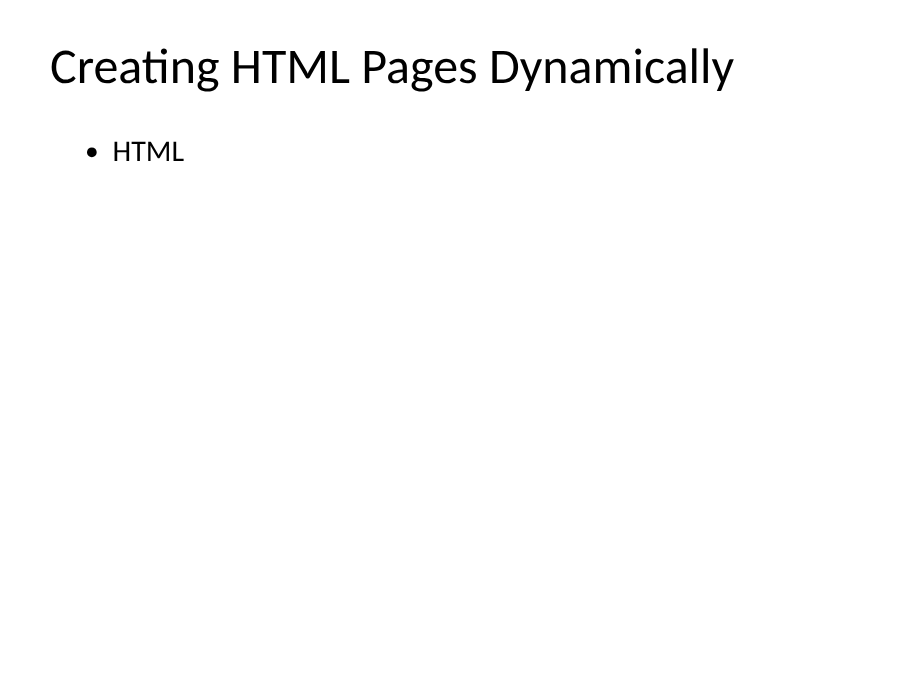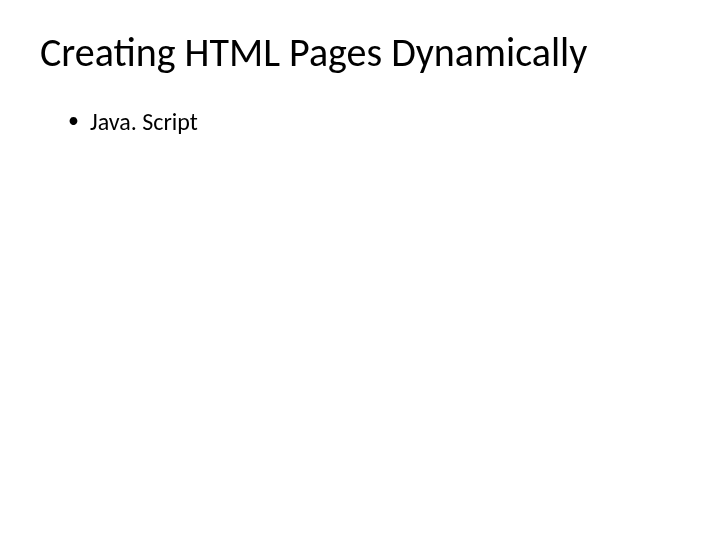--- a/index.html
+++ b/index.html
@@ -45,16 +45,16 @@
     line-height: 1.45;
   }
 </style>
 </head>
 <body>
 
 <div class="slide">
   <h1 class="title">Creating HTML Pages Dynamically</h1>
   <ul class="body">
     <li>
-      <span>Java. Script</span>
+      <span>HTML</span>
     </li>
   </ul>
 </div>
 
 </body></html>

